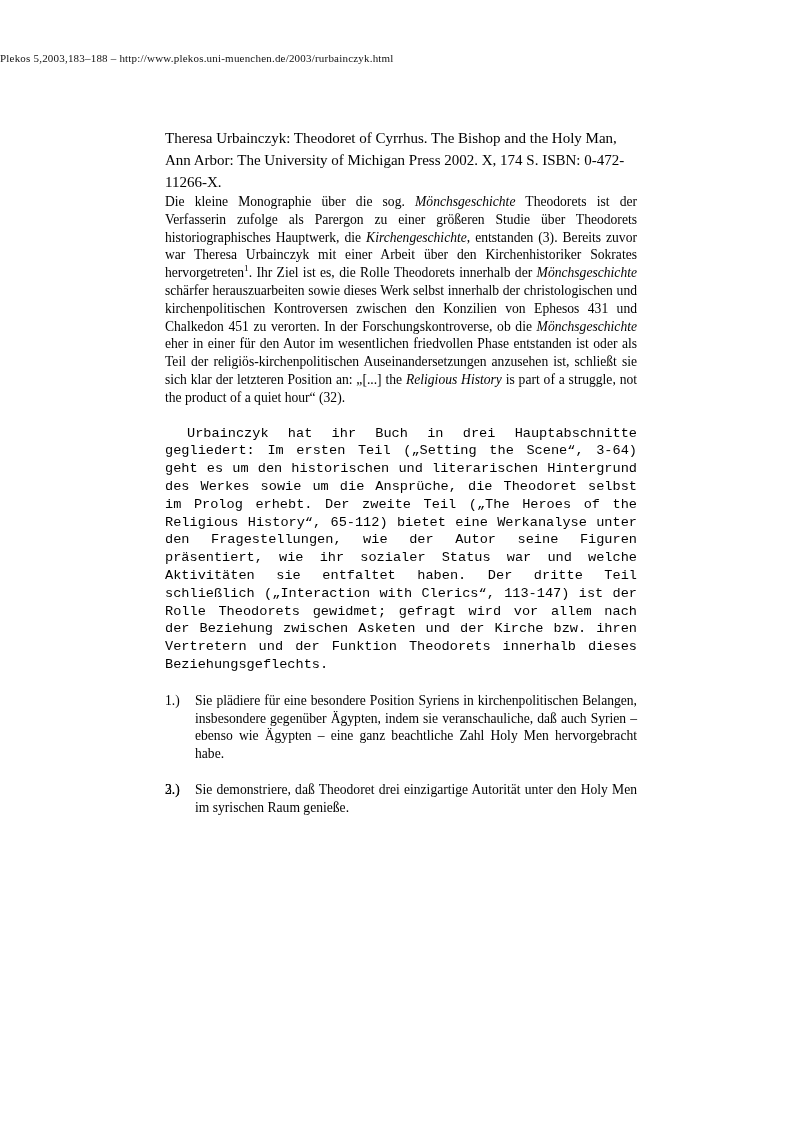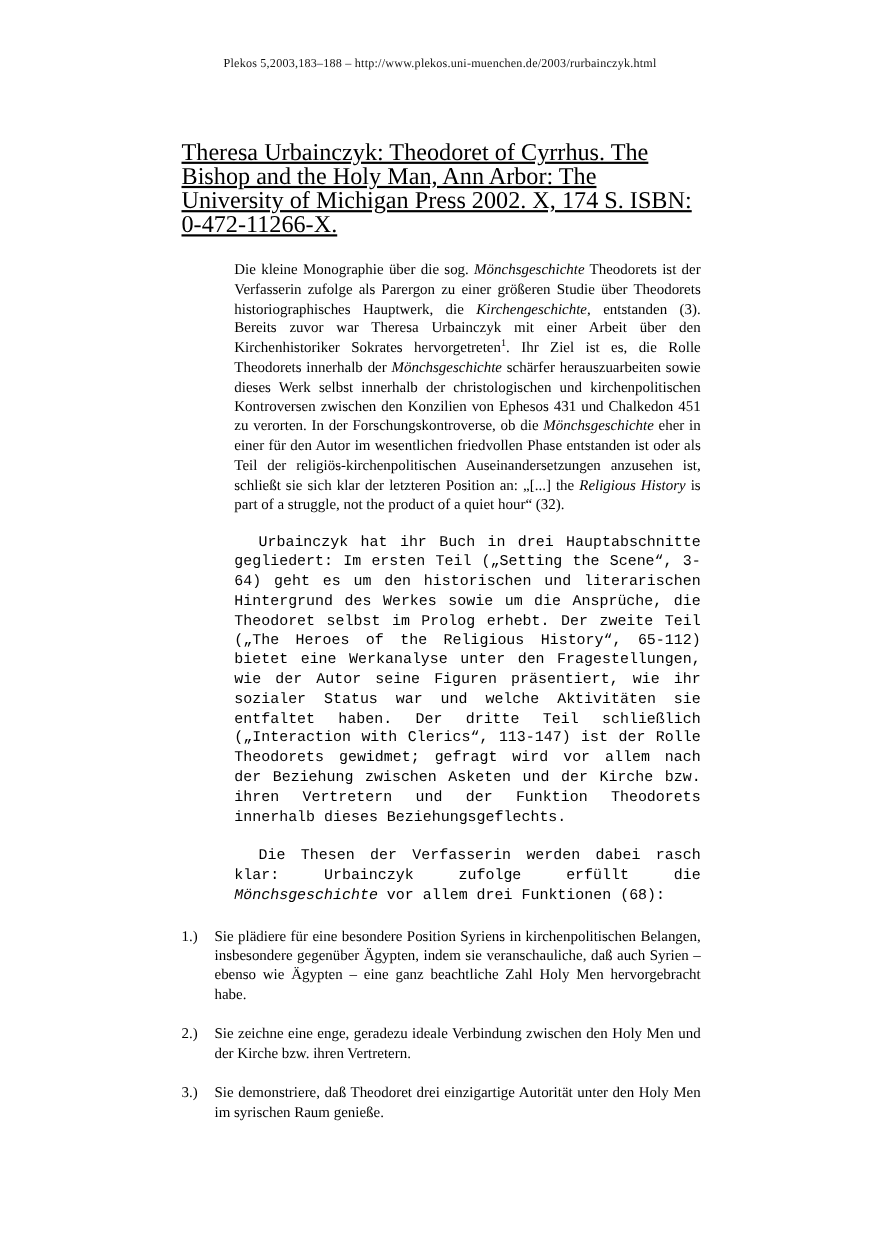--- a/index.html
+++ b/index.html
@@ -11,44 +11,41 @@
     background: #ffffff;
     color: #000000;
     font-family: "Liberation Serif", serif;
     overflow: hidden;
   }
   .running-head {
     position: absolute;
     top: 52px;
     left: 0;
     width: 800px;
-    text-align: center;
+    text-align: left;
     font-size: 11px;
     letter-spacing: 0.2px;
     color: #111111;
   }
   .content {
     position: absolute;
     left: 165px;
     top: 127px;
     width: 472px;
   }
   .title {
-    font-size: 22px;
+    font-size: 15px;
     font-weight: normal;
     line-height: 22px;
-    margin-bottom: 21px;
     text-align: left;
-    text-decoration: underline;
   }
   .para {
     font-size: 13.6px;
     line-height: 17.8px;
     text-align: justify;
-    margin-left: 48px;
   }
   .para + .para { margin-top: 18px; font-family: Liberation Mono, monospace; }
   .indent { text-indent: 22px; }
   .list { margin-top: 18px; }
   .list-item {
     position: relative;
     padding-left: 30px;
     font-size: 13.6px;
     line-height: 17.8px;
     text-align: justify;
@@ -67,32 +64,30 @@
 </div>
 
 <div class="content">
 
   <h1 class="title">Theresa Urbainczyk: Theodoret of Cyrrhus. The Bishop and the Holy Man, Ann Arbor: The University of Michigan Press 2002. X, 174 S. ISBN: 0-472-11266-X.</h1>
 
   <p class="para"><span>Die kleine Monographie über die sog. </span><em>Mönchsgeschichte</em><span> Theodorets ist der Verfasserin zufolge als Parergon zu einer größeren Studie über Theodorets historiographisches Hauptwerk, die </span><em>Kirchengeschichte</em><span>, entstanden (3). Bereits zuvor war Theresa Urbainczyk mit einer Arbeit über den Kirchenhistoriker Sokrates hervorgetreten</span><sup>1</sup><span>. Ihr Ziel ist es, die Rolle Theodorets innerhalb der </span><em>Mönchsgeschichte</em><span> schärfer herauszuarbeiten sowie dieses Werk selbst innerhalb der christologischen und kirchenpolitischen Kontroversen zwischen den Konzilien von Ephesos 431 und Chalkedon 451 zu verorten. In der Forschungskontroverse, ob die </span><em>Mönchsgeschichte</em><span> eher in einer für den Autor im wesentlichen friedvollen Phase entstanden ist oder als Teil der religiös-kirchenpolitischen Auseinandersetzungen anzusehen ist, schließt sie sich klar der letzteren Position an: „[...] the </span><em>Religious History</em><span> is part of a struggle, not the product of a quiet hour“ (32).</span></p>
 
   <p class="para indent"><span>Urbainczyk hat ihr Buch in drei Hauptabschnitte gegliedert: Im ersten Teil („Setting the Scene“, 3-64) geht es um den historischen und literarischen Hintergrund des Werkes sowie um die Ansprüche, die Theodoret selbst im Prolog erhebt. Der zweite Teil („The Heroes of the Religious History“, 65-112) bietet eine Werkanalyse unter den Fragestellungen, wie der Autor seine Figuren präsentiert, wie ihr sozialer Status war und welche Aktivitäten sie entfaltet haben. Der dritte Teil schließlich („Interaction with Clerics“, 113-147) ist der Rolle Theodorets gewidmet; gefragt wird vor allem nach der Beziehung zwischen Asketen und der Kirche bzw. ihren Vertretern und der Funktion Theodorets innerhalb dieses Beziehungsgeflechts.</span></p>
 
-  <p class="para indent"><span>Die Thesen der Verfasserin werden dabei rasch klar: Urbainczyk zufolge erfüllt die </span><em>Mönchsgeschichte</em><span> vor allem drei Funktionen (68):</span></p>
 
   <div class="list">
 
     <div class="list-item">
       <span class="marker">1.)</span>
       <span class="li-text"><span>Sie plädiere für eine besondere Position Syriens in kirchenpolitischen Belangen, insbesondere gegenüber Ägypten, indem sie veranschauliche, daß auch Syrien – ebenso wie Ägypten – eine ganz beachtliche Zahl Holy Men hervorgebracht habe.</span></span>
     </div>
 
     <div class="list-item">
       <span class="marker">2.)</span>
-      <span class="li-text"><span>Sie zeichne eine enge, geradezu ideale Verbindung zwischen den Holy Men und der Kirche bzw. ihren Vertretern.</span></span>
     </div>
 
     <div class="list-item">
       <span class="marker">3.)</span>
       <span class="li-text"><span>Sie demonstriere, daß Theodoret drei einzigartige Autorität unter den Holy Men im syrischen Raum genieße.</span></span>
     </div>
 
   </div>
 
 </div>

